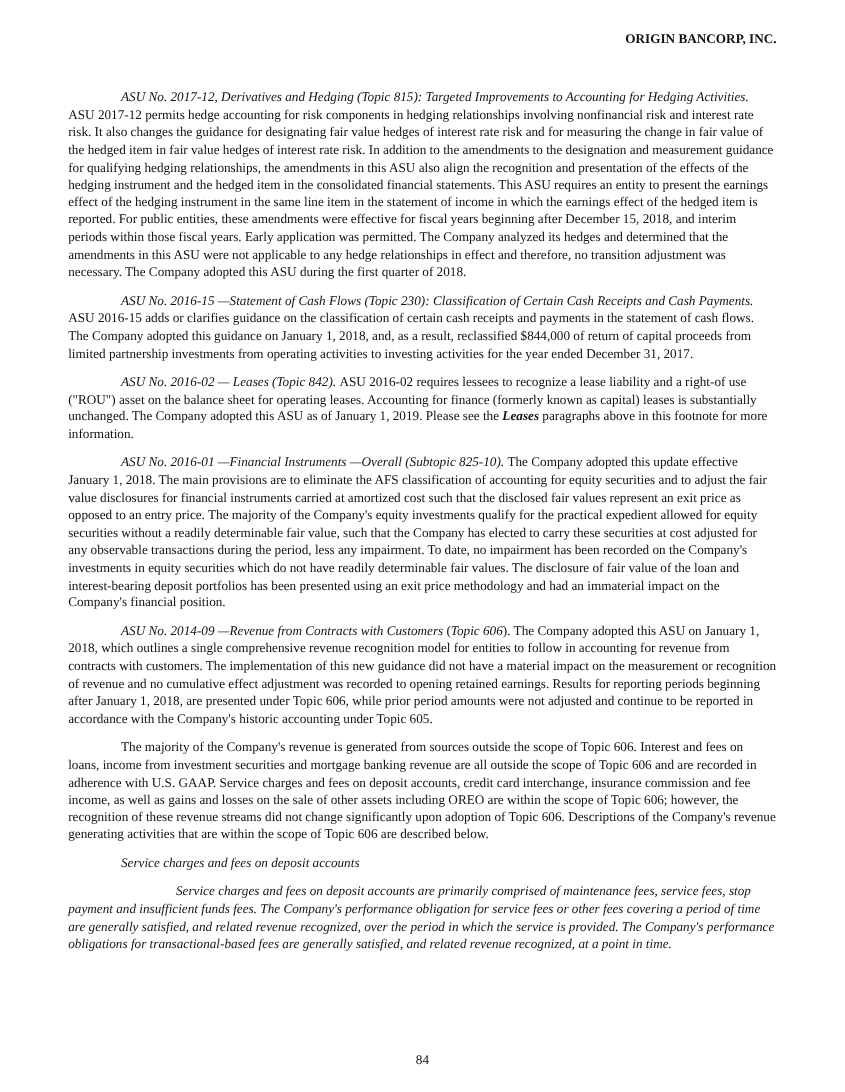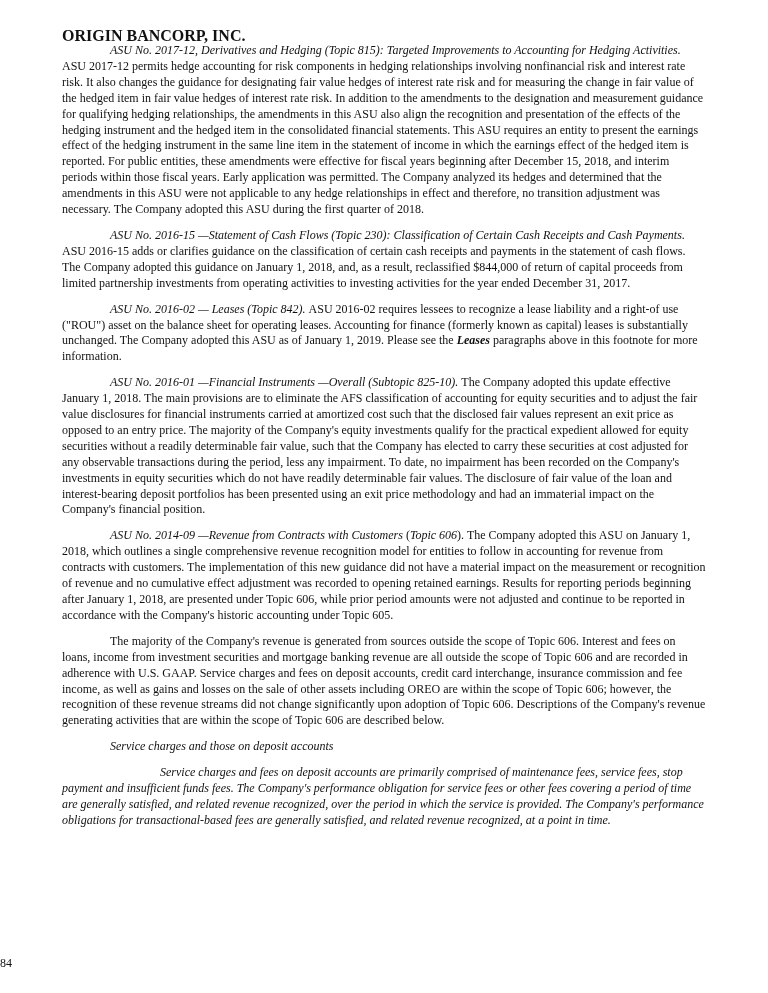--- a/index.html
+++ b/index.html
@@ -13,26 +13,27 @@
     height: 993px;
     margin: 0 auto;
     background: #ffffff;
     color: #111111;
     font-family: "Liberation Serif", "DejaVu Serif", serif;
     box-sizing: border-box;
     padding: 28px 62px 0 62px;
     overflow: hidden;
   }
   .doc-header {
-    text-align: left;
+    text-align: right;
     font-weight: bold;
-    font-size: 16px;
+    font-size: 12px;
     line-height: 15px;
   }
   .doc-body {
+    margin-top: 38px;
     font-size: 12px;
     line-height: 15.9px;
     text-align: left;
   }
   .para {
     margin: 0 0 10px 0;
     text-indent: 48px;
   }
   .para.deep-indent {
     text-indent: 98px;
@@ -43,20 +44,21 @@
   .subheading {
     font-style: italic;
     text-indent: 48px;
     margin: 0 0 10px 0;
   }
   .doc-footer {
     position: absolute;
     left: 0;
     bottom: 22px;
     width: 100%;
+    text-align: center;
     font-size: 12px;
     color: #111111;
   }
 </style>
 </head>
 <body>
 
 <div class="page">
 
   <div class="doc-header">
@@ -70,21 +72,21 @@
     <p class="para"><span class="it">ASU No. 2016-15 —Statement of Cash Flows (Topic 230): Classification of Certain Cash Receipts and Cash Payments. </span><span>ASU 2016-15 adds or clarifies guidance on the classification of certain cash receipts and payments in the statement of cash flows. The Company adopted this guidance on January 1, 2018, and, as a result, reclassified $844,000 of return of capital proceeds from limited partnership investments from operating activities to investing activities for the year ended December 31, 2017.</span></p>
 
     <p class="para"><span class="it">ASU No. 2016-02 — Leases (Topic 842). </span><span>ASU 2016-02 requires lessees to recognize a lease liability and a right-of use ("ROU") asset on the balance sheet for operating leases. Accounting for finance (formerly known as capital) leases is substantially unchanged. The Company adopted this ASU as of January 1, 2019. Please see the </span><span class="bi">Leases</span><span> paragraphs above in this footnote for more information.</span></p>
 
     <p class="para"><span class="it">ASU No. 2016-01 —Financial Instruments —Overall (Subtopic 825-10). </span><span>The Company adopted this update effective January 1, 2018. The main provisions are to eliminate the AFS classification of accounting for equity securities and to adjust the fair value disclosures for financial instruments carried at amortized cost such that the disclosed fair values represent an exit price as opposed to an entry price. The majority of the Company's equity investments qualify for the practical expedient allowed for equity securities without a readily determinable fair value, such that the Company has elected to carry these securities at cost adjusted for any observable transactions during the period, less any impairment. To date, no impairment has been recorded on the Company's investments in equity securities which do not have readily determinable fair values. The disclosure of fair value of the loan and interest-bearing deposit portfolios has been presented using an exit price methodology and had an immaterial impact on the Company's financial position.</span></p>
 
     <p class="para"><span class="it">ASU No. 2014-09 —Revenue from Contracts with Customers </span><span>(</span><span class="it">Topic 606</span><span>). The Company adopted this ASU on January 1, 2018, which outlines a single comprehensive revenue recognition model for entities to follow in accounting for revenue from contracts with customers. The implementation of this new guidance did not have a material impact on the measurement or recognition of revenue and no cumulative effect adjustment was recorded to opening retained earnings. Results for reporting periods beginning after January 1, 2018, are presented under Topic 606, while prior period amounts were not adjusted and continue to be reported in accordance with the Company's historic accounting under Topic 605.</span></p>
 
     <p class="para"><span>The majority of the Company's revenue is generated from sources outside the scope of Topic 606. Interest and fees on loans, income from investment securities and mortgage banking revenue are all outside the scope of Topic 606 and are recorded in adherence with U.S. GAAP. Service charges and fees on deposit accounts, credit card interchange, insurance commission and fee income, as well as gains and losses on the sale of other assets including OREO are within the scope of Topic 606; however, the recognition of these revenue streams did not change significantly upon adoption of Topic 606. Descriptions of the Company's revenue generating activities that are within the scope of Topic 606 are described below.</span></p>
 
-    <p class="subheading">Service charges and those on deposit accounts</p>
+    <p class="subheading">Service charges and fees on deposit accounts</p>
 
     <p class="para deep-indent"><span>Service charges and fees on deposit accounts are primarily comprised of maintenance fees, service fees, stop payment and insufficient funds fees. The Company's performance obligation for service fees or other fees covering a period of time are generally satisfied, and related revenue recognized, over the period in which the service is provided. The Company's performance obligations for transactional-based fees are generally satisfied, and related revenue recognized, at a point in time.</span></p>
 
   </div>
 
   <div class="doc-footer">84</div>
 
 </div>
 
 </body></html>

